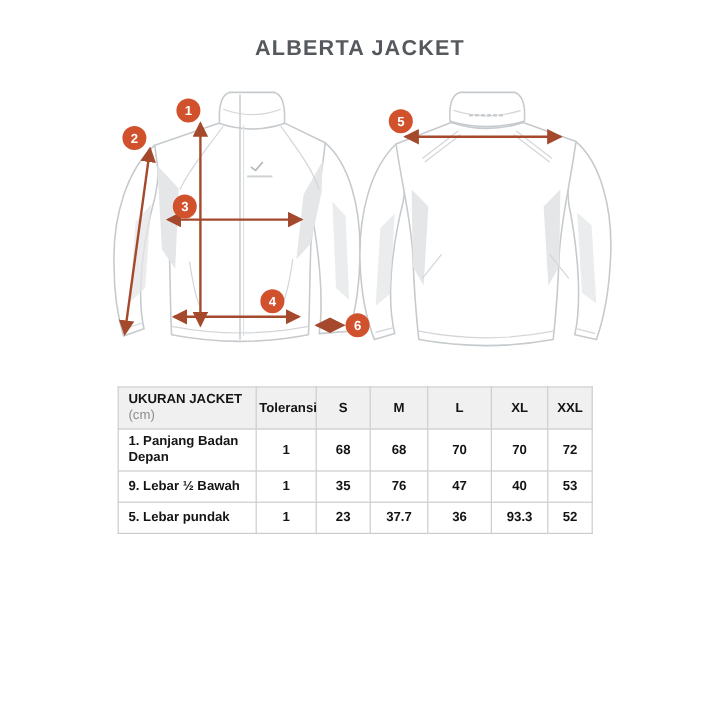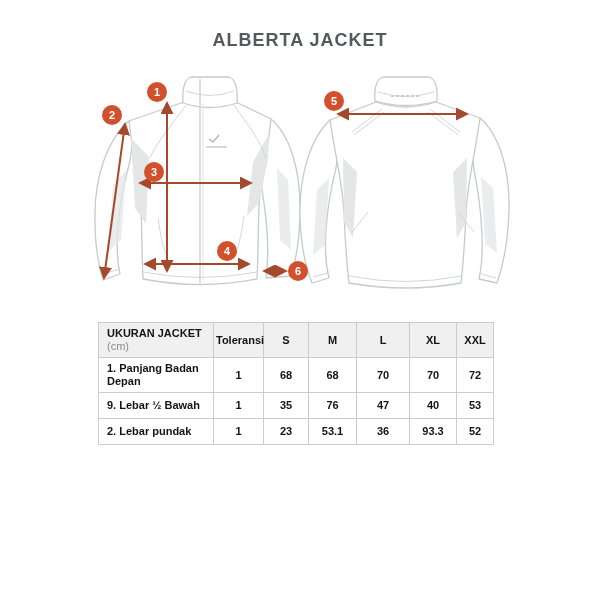--- a/index.html
+++ b/index.html
@@ -185,22 +185,22 @@
       <tr>
         <td class="label-col">9. Lebar ½ Bawah</td>
         <td>1</td>
         <td>35</td>
         <td>76</td>
         <td>47</td>
         <td>40</td>
         <td>53</td>
       </tr>
       <tr>
-        <td class="label-col">2. Lebar pundak</td>
+        <td class="label-col">5. Lebar pundak</td>
         <td>1</td>
         <td>23</td>
-        <td>53.1</td>
+        <td>37.7</td>
         <td>36</td>
         <td>93.3</td>
         <td>52</td>
       </tr>
     </tbody>
 </table>
 
 </body></html>

